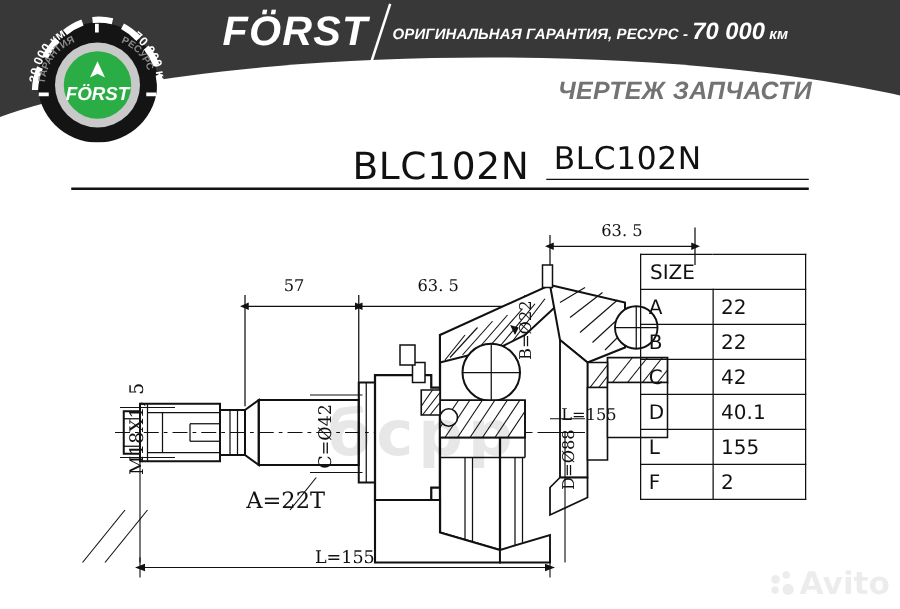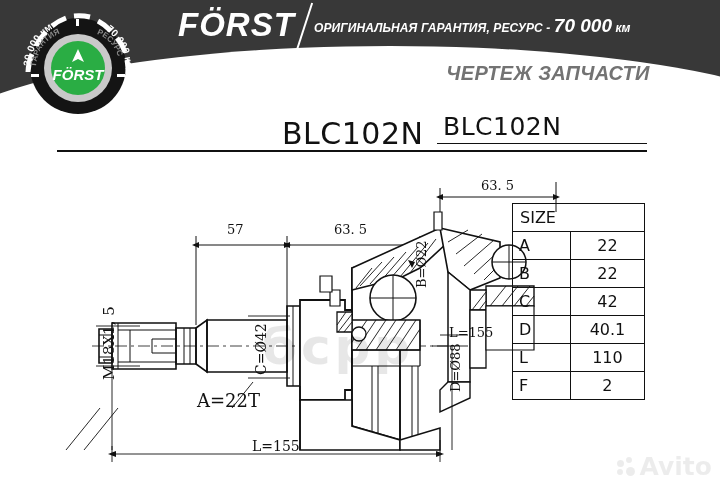--- a/index.html
+++ b/index.html
@@ -63,21 +63,21 @@
   .size-table{
     position:absolute;left:512px;top:203px;width:133px;
     border-collapse:collapse;background:transparent;
   }
   .size-table td{
     border:1px solid #111;height:27px;padding:0 6px;
     font-size:16px;color:#111;font-family:"DejaVu Sans", sans-serif;
     line-height:27px;
   }
   .size-table td.key{width:44px;text-align:left;}
-  .size-table td.val{width:60px;text-align:center;}
+  .size-table td.val{width:60px;}
   .size-table td.head{text-align:left;padding-left:7px;font-size:16px;}
 
   
   .drawing{position:absolute;left:0;top:150px;width:720px;height:337px;}
 
   
   .dim{
     position:absolute;font-family:"DejaVu Serif", serif;font-size:13px;color:#111;
     white-space:nowrap;
   }
@@ -388,21 +388,21 @@
       <tr>
         <td class="key">C</td>
         <td class="val">42</td>
       </tr>
       <tr>
         <td class="key">D</td>
         <td class="val">40.1</td>
       </tr>
       <tr>
         <td class="key">L</td>
-        <td class="val">110</td>
+        <td class="val">155</td>
       </tr>
       <tr>
         <td class="key">F</td>
         <td class="val">2</td>
       </tr>
     </tbody>
   </table>
 
   <div class="wm-center">бсрр</div>
   <div class="wm-avito">

